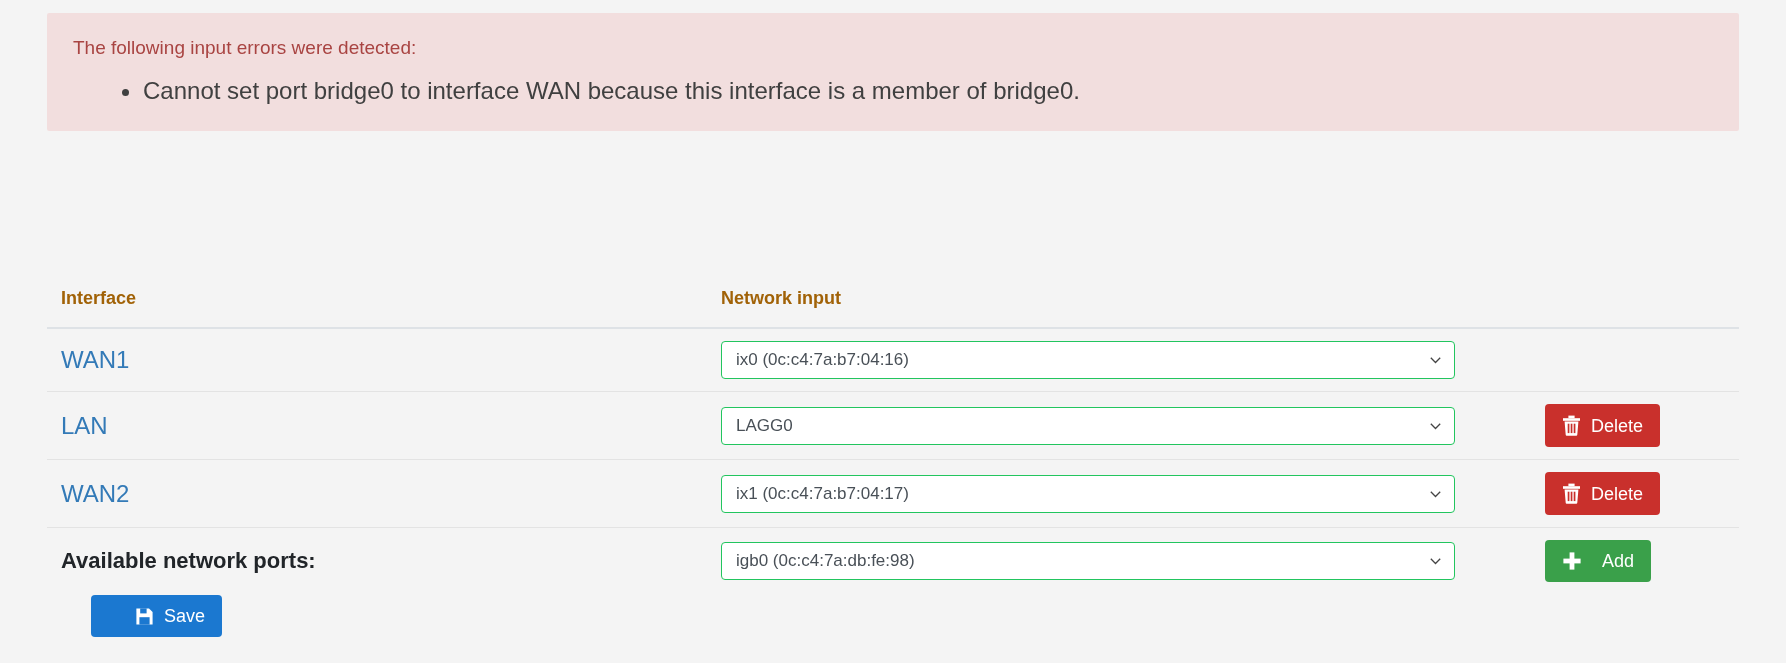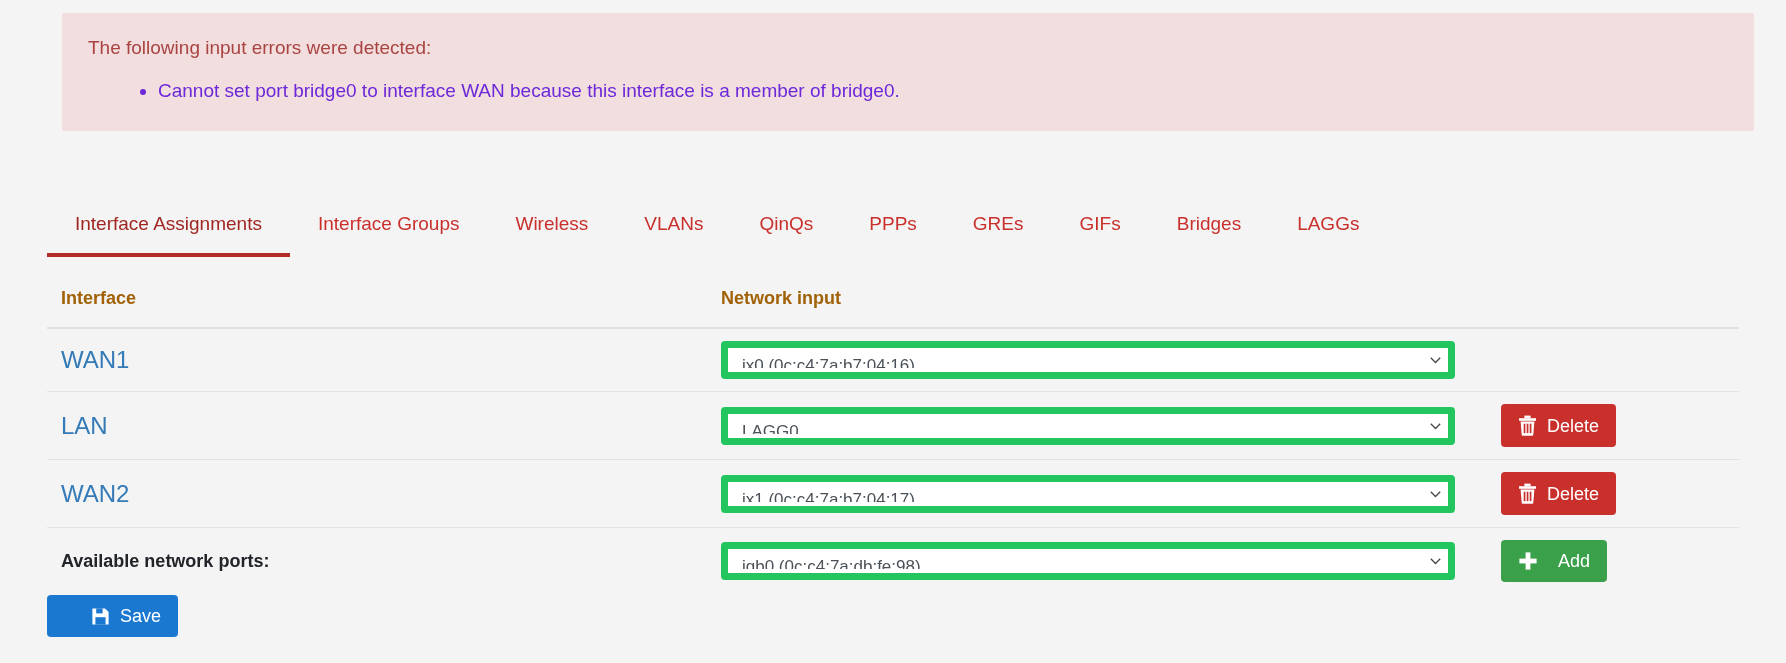--- a/index.html
+++ b/index.html
@@ -20,42 +20,42 @@
   .page {
     position: relative;
     width: 1786px;
     height: 663px;
     background: #f4f4f4;
   }
 
   
   .alert {
     position: absolute;
-    left: 62px;
+    left: 47px;
     top: 13px;
     width: 1692px;
     background: #f2dede;
     border-radius: 2px;
     padding: 22px 26px 26px 26px;
   }
   .alert-title {
     color: #a94442;
     font-size: 19px;
     line-height: 26px;
     margin: 0 0 8px 0;
     font-weight: 400;
   }
   .alert-list {
     margin: 0;
     padding-left: 70px;
     list-style: disc;
   }
   .alert-list li {
-    color: #6d28d9;
-    font-size: 19px;
+    color: #404040;
+    font-size: 24px;
     line-height: 28px;
     margin-top: 16px;
   }
 
   
   .tabs {
     position: absolute;
     left: 47px;
     top: 185px;
     width: 1692px;
@@ -107,21 +107,21 @@
   .col-port  { width: 780px; }
   .col-act   { width: 252px; }
 
   .iface-link {
     color: #337ab7;
     font-size: 24px;
     text-decoration: none;
     cursor: pointer;
   }
   .iface-strong {
-    font-size: 18px;
+    font-size: 22px;
     font-weight: bold;
     color: #212529;
     margin-top: 8px;
   }
 
   
   .sel-wrap {
     position: relative;
     width: 734px;
   }
@@ -129,21 +129,21 @@
     -webkit-appearance: none;
     -moz-appearance: none;
     appearance: none;
     width: 734px;
     height: 38px;
     padding: 4px 34px 4px 14px;
     font-family: "Liberation Sans", sans-serif;
     font-size: 17px;
     color: #495057;
     background: #ffffff;
-    border: 7px solid #22c55e;
+    border: 1px solid #22c55e;
     border-radius: 4px;
     line-height: 28px;
     cursor: pointer;
   }
   .chev {
     position: absolute;
     right: 14px;
     top: 50%;
     margin-top: -3px;
     width: 11px;
@@ -157,20 +157,21 @@
     align-items: center;
     gap: 10px;
     border: none;
     border-radius: 4px;
     color: #fff;
     font-family: "Liberation Sans", sans-serif;
     font-size: 18px;
     line-height: 20px;
     padding: 11px 17px;
     cursor: pointer;
+    margin-left: 44px;
   }
   .btn-delete { background: #c9302c; }
   .btn-add    { background: #35a css-placeholder; }
   .btn-add    { background: #3aa04a; gap: 20px; }
   .btn-save   { background: #1b78d0; padding-left: 44px; }
 
   .btn svg { display: block; }
 
   
   .bottom-row td { border-bottom: none; }
@@ -186,32 +187,20 @@
 
 <div class="page">
 
   <div class="alert">
     <p class="alert-title">The following input errors were detected:</p>
     <ul class="alert-list">
       <li>Cannot set port bridge0 to interface WAN because this interface is a member of bridge0.</li>
     </ul>
   </div>
 
-  <div class="tabs">
-    <a class="tab active">Interface Assignments</a>
-    <a class="tab">Interface Groups</a>
-    <a class="tab">Wireless</a>
-    <a class="tab">VLANs</a>
-    <a class="tab">QinQs</a>
-    <a class="tab">PPPs</a>
-    <a class="tab">GREs</a>
-    <a class="tab">GIFs</a>
-    <a class="tab">Bridges</a>
-    <a class="tab">LAGGs</a>
-  </div>
 
   <table class="tbl">
     <colgroup>
       <col class="col-iface">
         <col class="col-port">
         <col class="col-act">
     </colgroup>
     <thead>
       <tr>
         <th>Interface</th>

